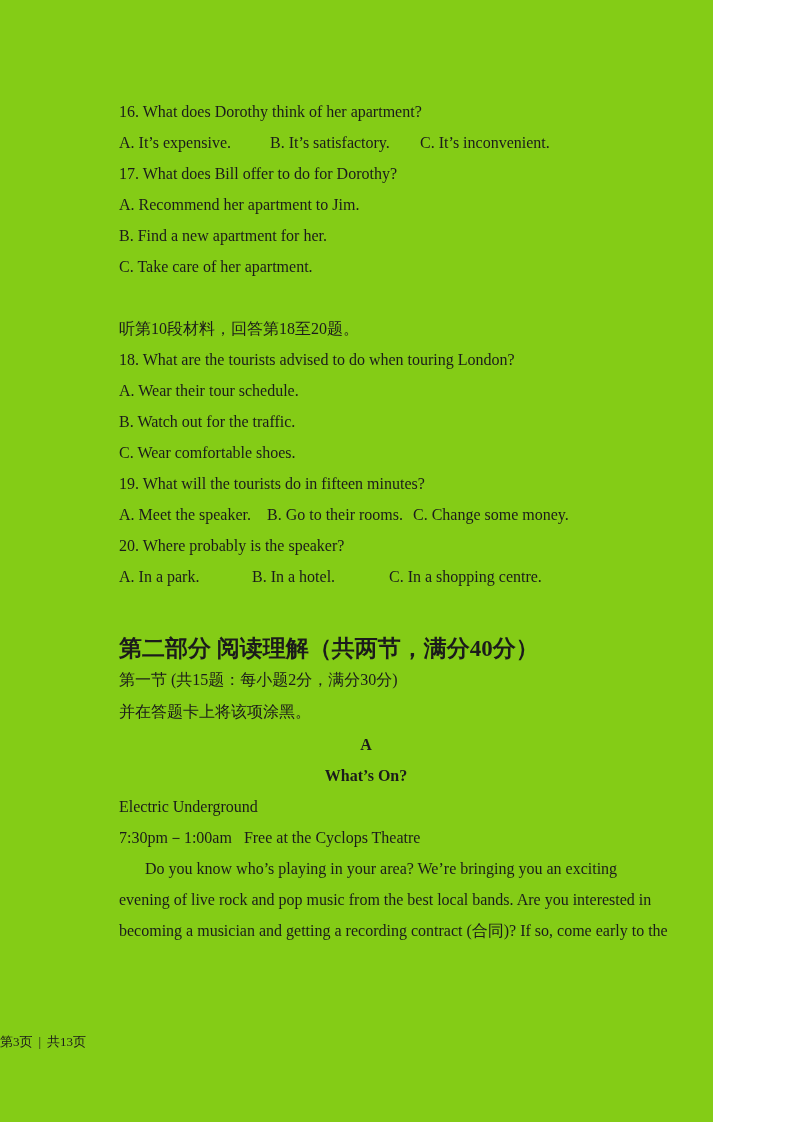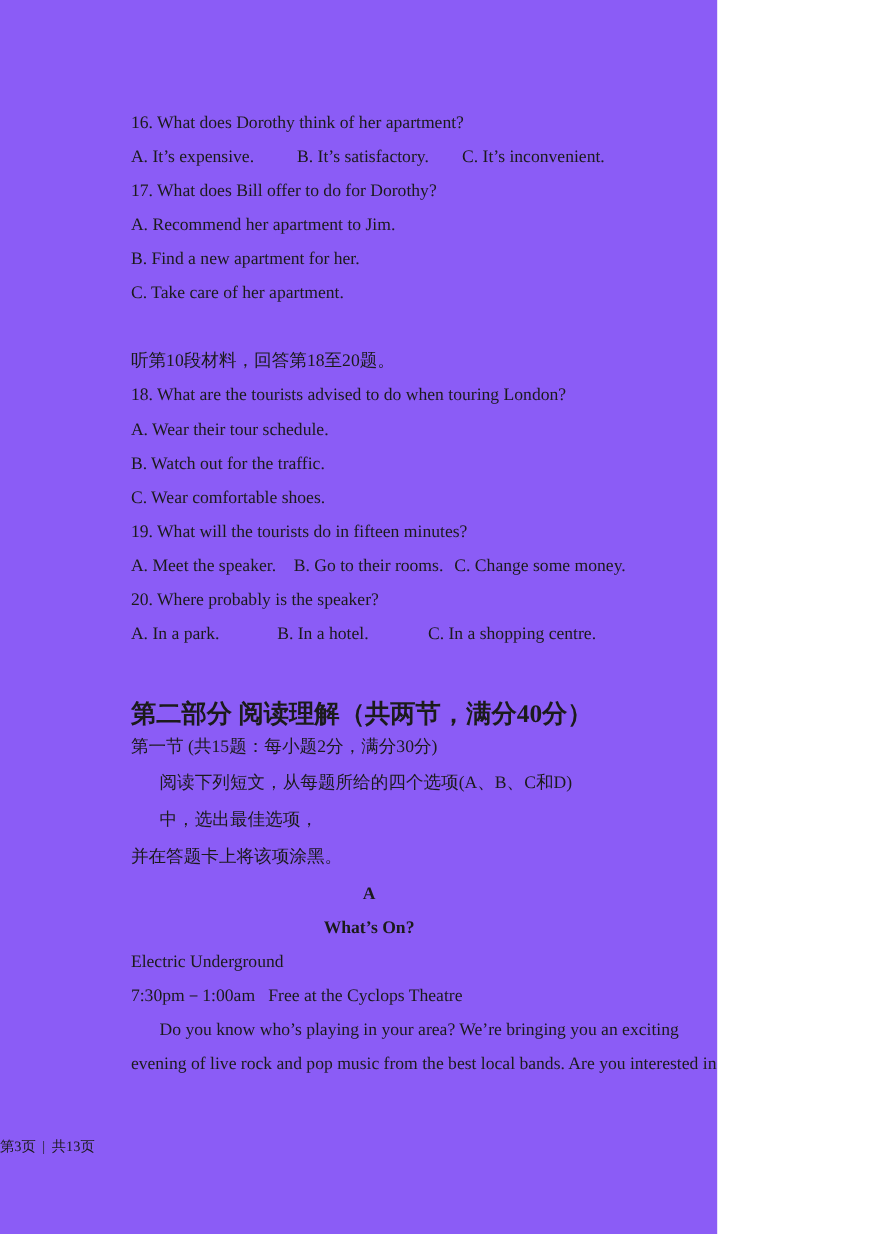--- a/index.html
+++ b/index.html
@@ -2,23 +2,23 @@
 <html><head>
 <meta charset="utf-8">
 <style>
   html, body {
     margin: 0;
     padding: 0;
     background: #ffffff;
   }
   .page {
     position: relative;
-    width: 652px;
+    width: 713px;
     height: 1122px;
-    background: #8b5cf6;
+    background: #84cc16;
     color: #1b1b1b;
     font-family: "Liberation Serif", "DejaVu Serif", serif;
     font-size: 16px;
     overflow: hidden;
   }
   .content {
     position: absolute;
     top: 96px;
     left: 119px;
     right: 100px;
@@ -93,34 +93,34 @@
 
     <div class="line">20. Where probably is the speaker?</div>
     <div class="line row20">
       <span class="opt">A. In a park.</span><span class="opt">B. In a hotel.</span><span class="opt">C. In a shopping centre.</span>
     </div>
 
     <div class="blank"></div>
 
     <div class="line part-heading">第二部分 阅读理解（共两节，满分40分）</div>
     <div class="line">第一节 (共15题：每小题2分，满分30分)</div>
-    <div class="cjk-line indent">阅读下列短文，从每题所给的四个选项(A、B、C和D)中，选出最佳选项，</div>
     <div class="cjk-line">并在答题卡上将该项涂黑。</div>
 
     <div class="line center bold">A</div>
     <div class="line center bold">What’s On?</div>
 
     <div class="line">
       <span class="underline-text">Electric Underground</span>
     </div>
     <div class="line">
       <span>7:30pm－1:00am</span><span class="venue">Free at the Cyclops Theatre</span>
     </div>
 
     <div class="line indent">Do you know who’s playing in your area? We’re bringing you an exciting</div>
     <div class="line">evening of live rock and pop music from the best local bands. Are you interested in</div>
+    <div class="line">becoming a musician and getting a recording contract (合同)? If so, come early to the</div>
 
   </div>
 
   <div class="footer">
     <span>第3页</span><span class="sep">|</span><span>共13页</span>
   </div>
 </div>
 
 </body></html>

